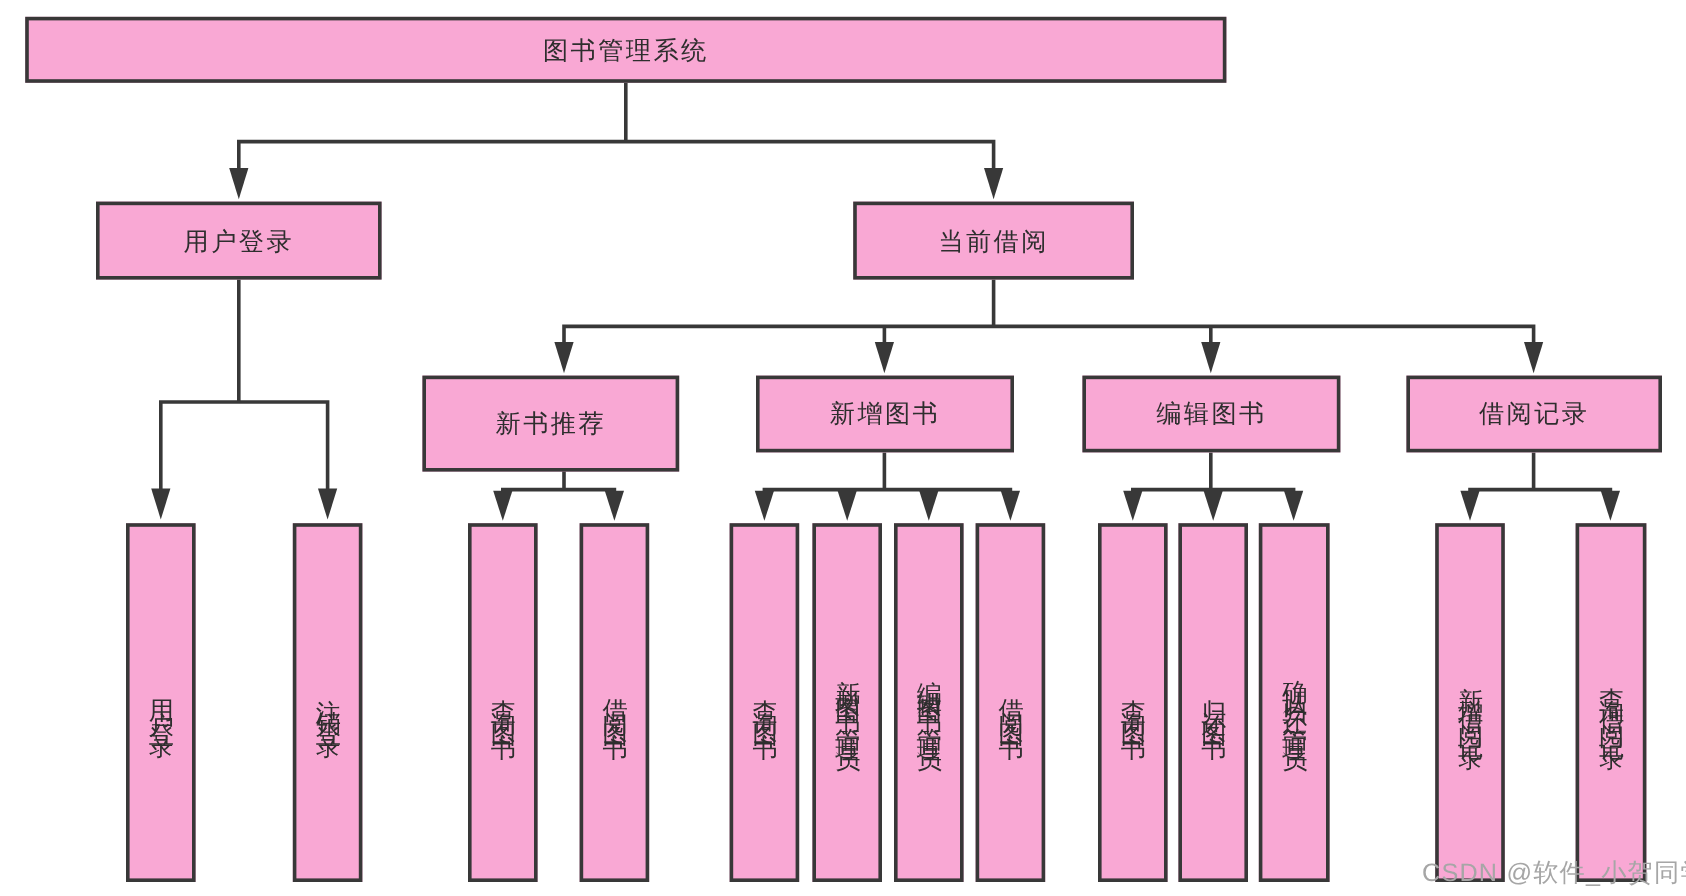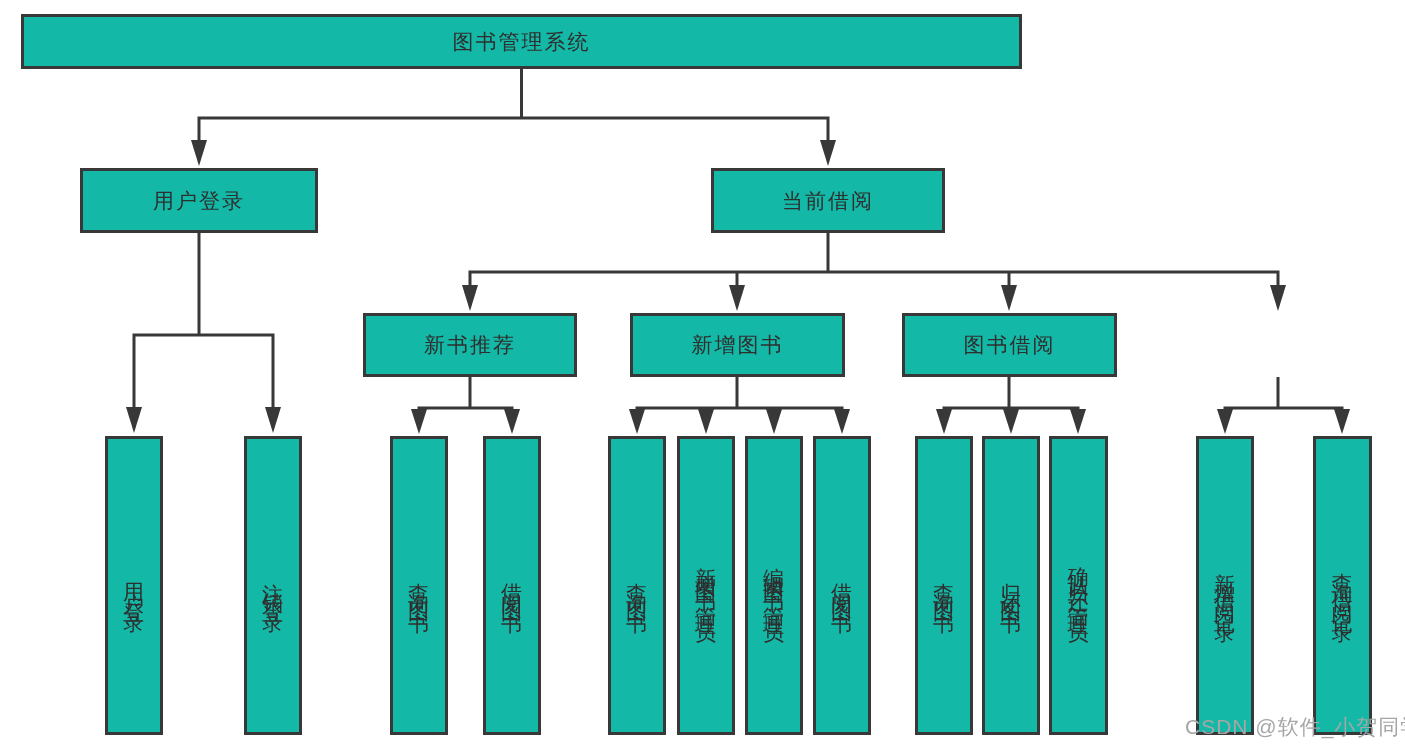--- a/index.html
+++ b/index.html
@@ -8,21 +8,21 @@
     width: 1405px;
     height: 747px;
     background: #ffffff;
     overflow: hidden;
     font-family: "Liberation Sans", "DejaVu Sans", sans-serif;
   }
   .connectors { position: absolute; left: 0; top: 0; }
   .box {
     position: absolute;
     box-sizing: border-box;
-    background: #14b8a6;
+    background: #f9a8d4;
     border: 3px solid #383838;
     display: flex;
     align-items: center;
     justify-content: center;
     color: #2e2e2e;
     font-size: 21px;
     letter-spacing: 2px;
     text-align: left;
     z-index: 2;
   }
@@ -91,23 +91,24 @@
       <polygon fill="#383838" stroke="none" points="1217,409 1233,409 1225,434"></polygon>
       <polygon fill="#383838" stroke="none" points="1334,409 1350,409 1342,434"></polygon>
     </g>
   </svg>
 
   <div class="box" style="left:21px;top:14px;width:1001px;height:55px">图书管理系统</div>
 
   <div class="box" style="left:80px;top:168px;width:238px;height:65px">用户登录</div>
   <div class="box" style="left:711px;top:168px;width:234px;height:65px">当前借阅</div>
 
-  <div class="box" style="left:363px;top:313px;width:214px;height:64px">新书推荐</div>
+  <div class="box" style="left:352px;top:313px;width:214px;height:80px">新书推荐</div>
   <div class="box" style="left:630px;top:313px;width:215px;height:64px">新增图书</div>
-  <div class="box" style="left:902px;top:313px;width:215px;height:64px">图书借阅</div>
+  <div class="box" style="left:902px;top:313px;width:215px;height:64px">编辑图书</div>
+  <div class="box" style="left:1172px;top:313px;width:213px;height:64px">借阅记录</div>
 
   <div class="box vbox" style="left:105px;top:436px;width:58px;height:299px">用户登录</div>
   <div class="box vbox" style="left:244px;top:436px;width:58px;height:299px">注销登录</div>
 
   <div class="box vbox" style="left:390px;top:436px;width:58px;height:299px">查询图书</div>
   <div class="box vbox" style="left:483px;top:436px;width:58px;height:299px">借阅图书</div>
 
   <div class="box vbox" style="left:608px;top:436px;width:58px;height:299px">查询图书</div>
   <div class="box vbox tight" style="left:677px;top:436px;width:58px;height:299px">新增图书（管理员）</div>
   <div class="box vbox tight" style="left:745px;top:436px;width:58px;height:299px">编辑图书（管理员）</div>

